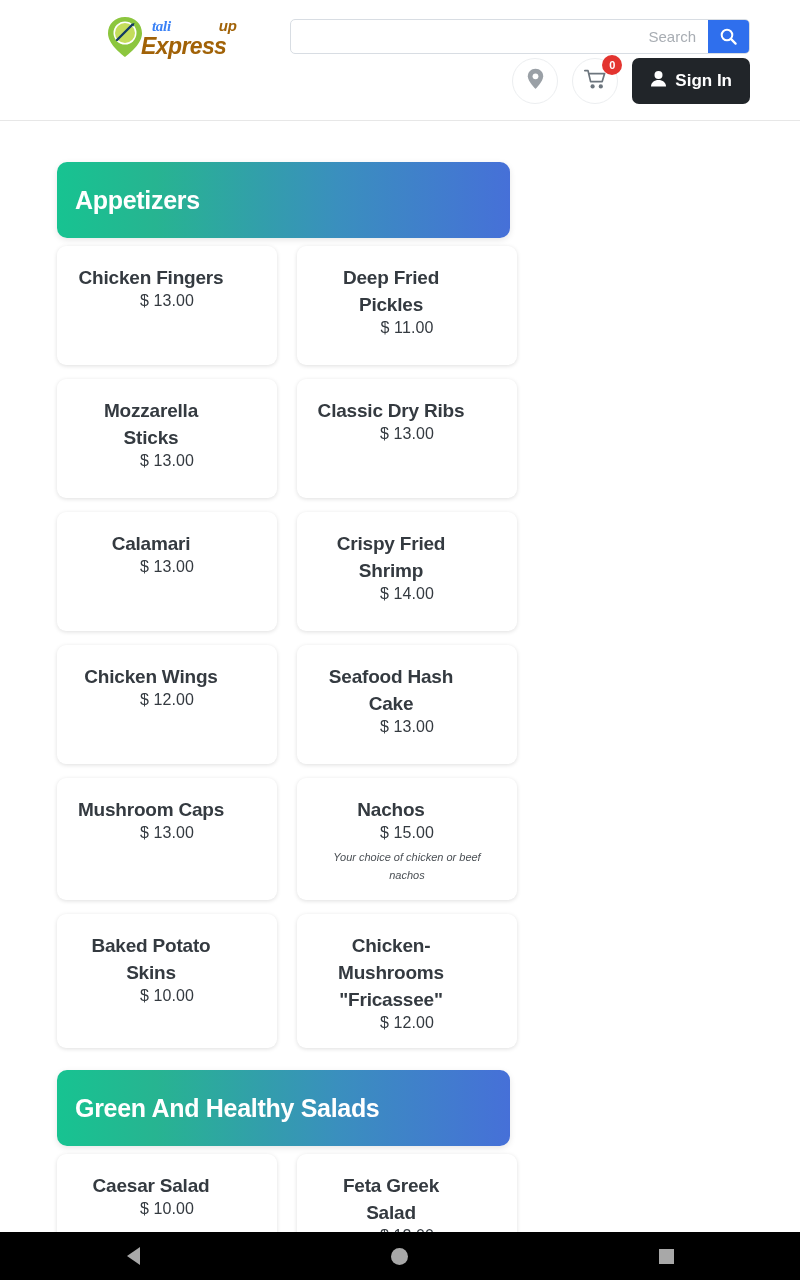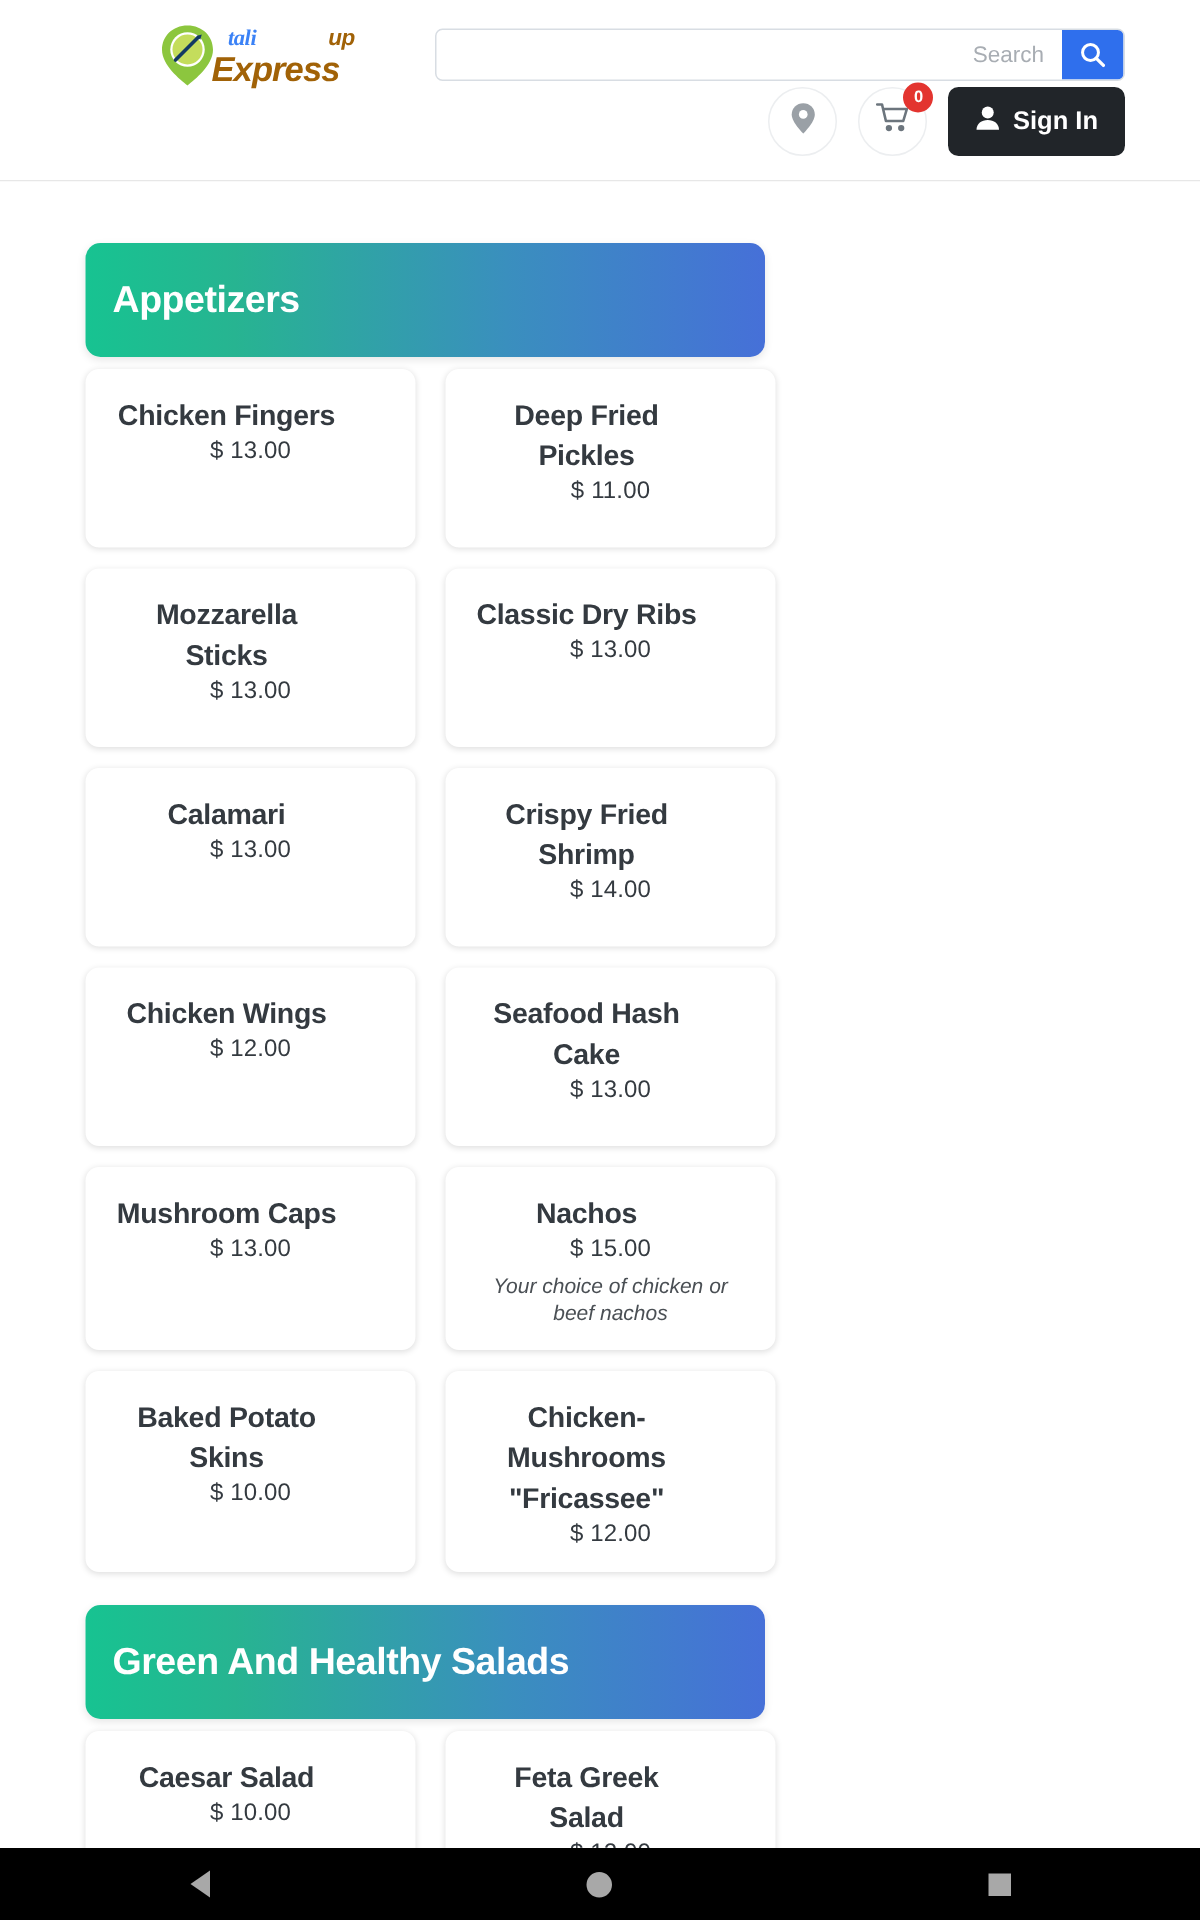--- a/index.html
+++ b/index.html
@@ -183,21 +183,21 @@
     max-width: 150px;
   }
   .card-price {
     font-size: 16px;
     font-weight: normal;
     color: #343a40;
     margin-top: 1px;
     letter-spacing: 0.1px;
   }
   .card-desc {
-    font-size: 14px;
+    font-size: 11px;
     font-style: italic;
     color: #4a4f54;
     line-height: 18px;
     margin-top: 6px;
     max-width: 182px;
   }
   .section-gap { height: 22px; }
 
   
   .navbar {

